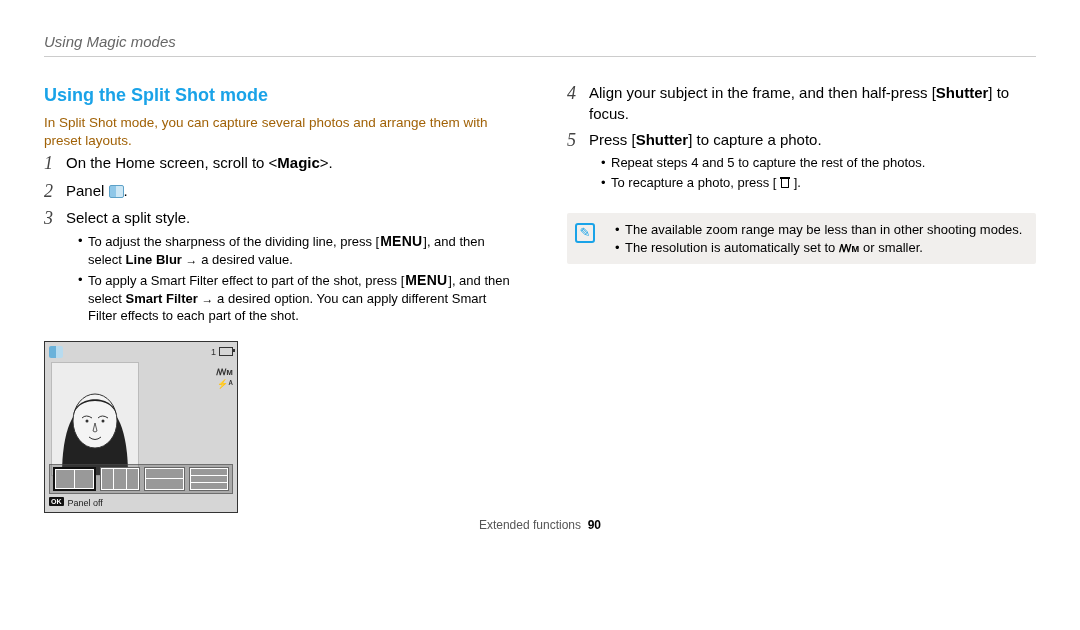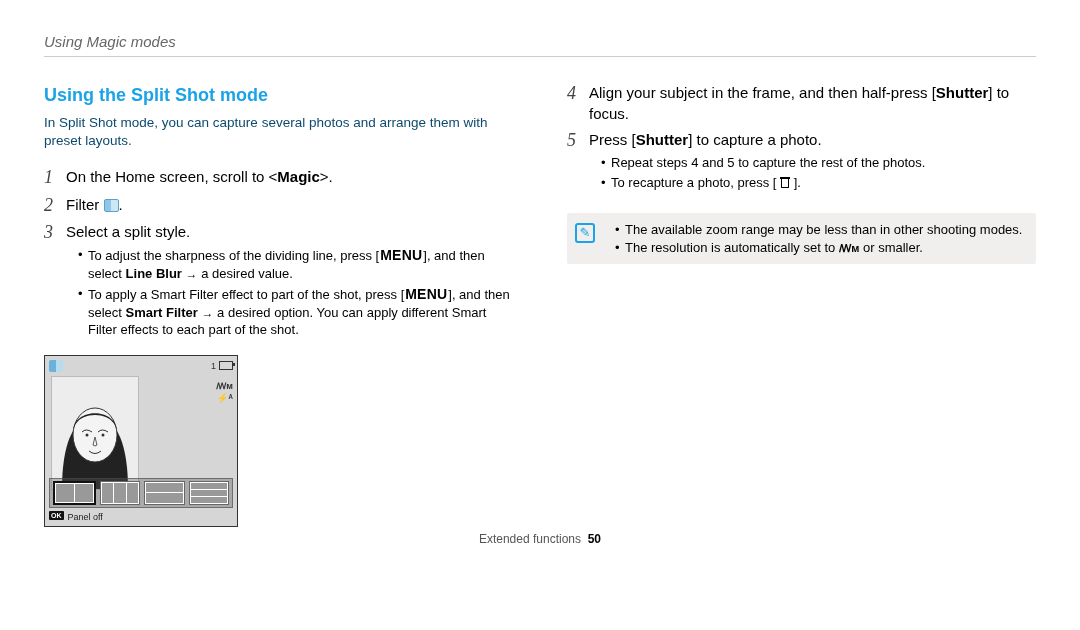--- a/index.html
+++ b/index.html
@@ -39,22 +39,22 @@
     width: 470px;
   }
   h2.section-title {
     color: #1aa3e8;
     font-size: 18px;
     font-weight: 700;
     margin: 0 0 6px 0;
   }
   .intro {
     font-size: 13.5px;
-    color: #0c4a6e;
-    margin-bottom: 17px;
+    color: #a16207;
+    margin-bottom: 3px;
   }
   ol.steps {
     list-style: none;
     padding: 0;
     margin: 0;
   }
   ol.steps > li {
     display: flex;
     align-items: flex-start;
     margin-bottom: 6px;
@@ -283,21 +283,21 @@
       <ol class="steps">
         <li>
           <span class="step-num">1</span>
           <span class="step-body">
             <span>On the Home screen, scroll to &lt;</span><strong>Magic</strong><span>&gt;.</span>
           </span>
         </li>
         <li>
           <span class="step-num">2</span>
           <span class="step-body">
-            <span>Filter </span><span class="mode-icon"></span><span>.</span>
+            <span>Panel </span><span class="mode-icon"></span><span>.</span>
           </span>
         </li>
         <li>
           <span class="step-num">3</span>
           <span class="step-body">
             <span>Select a split style.</span>
             <ul class="bullets">
               <li>
                 <span>To adjust the sharpness of the dividing line, press [<span class="menu-box">MENU</span>], and then select <strong>Line Blur</strong> <span class="arrow">→</span> a desired value.</span>
               </li>
@@ -394,15 +394,15 @@
           </li>
           <li>
             <span>The resolution is automatically set to <span class="res-icon">ꟿᴍ</span> or smaller.</span>
           </li>
         </ul>
       </div>
     </div>
   </div>
 
   <div class="footer">
-    <span>Extended functions</span>&nbsp;&nbsp;<span class="pg">50</span>
+    <span>Extended functions</span>&nbsp;&nbsp;<span class="pg">90</span>
   </div>
 </div>
 
 </body></html>

